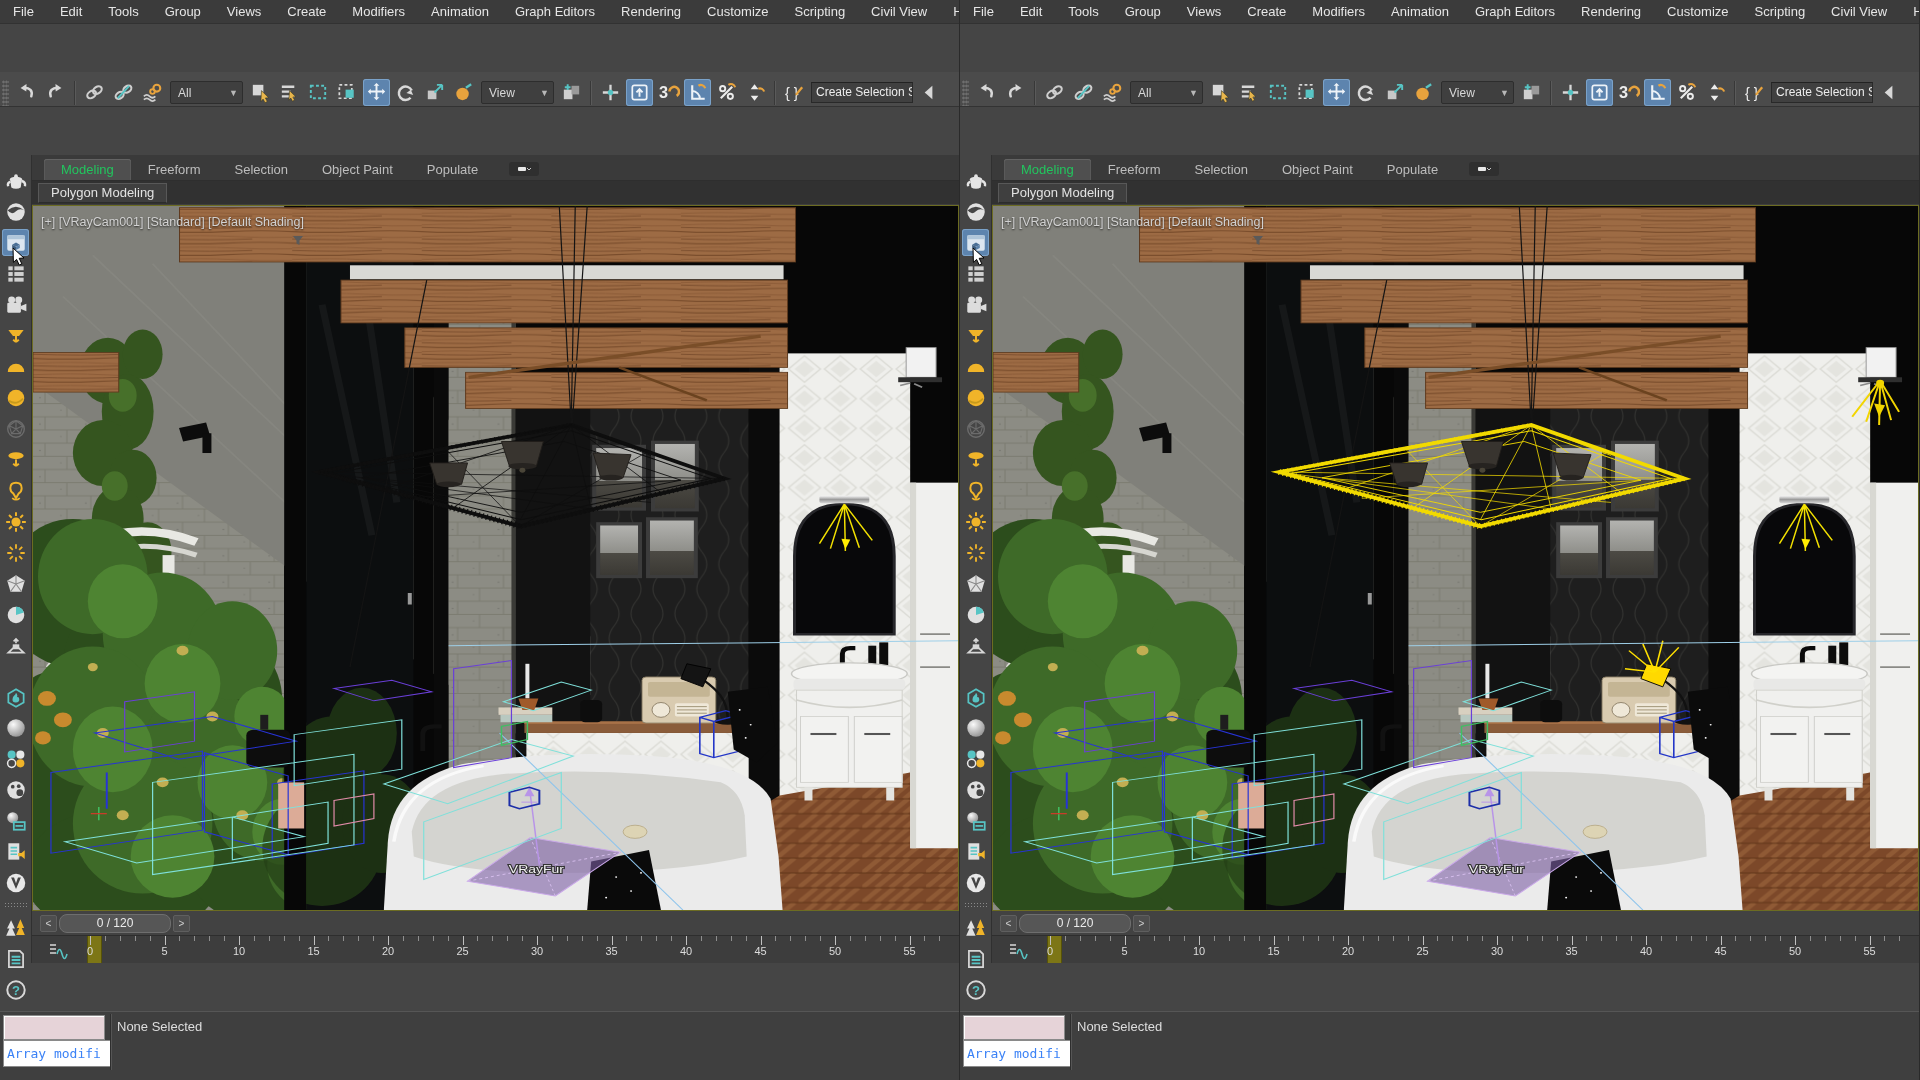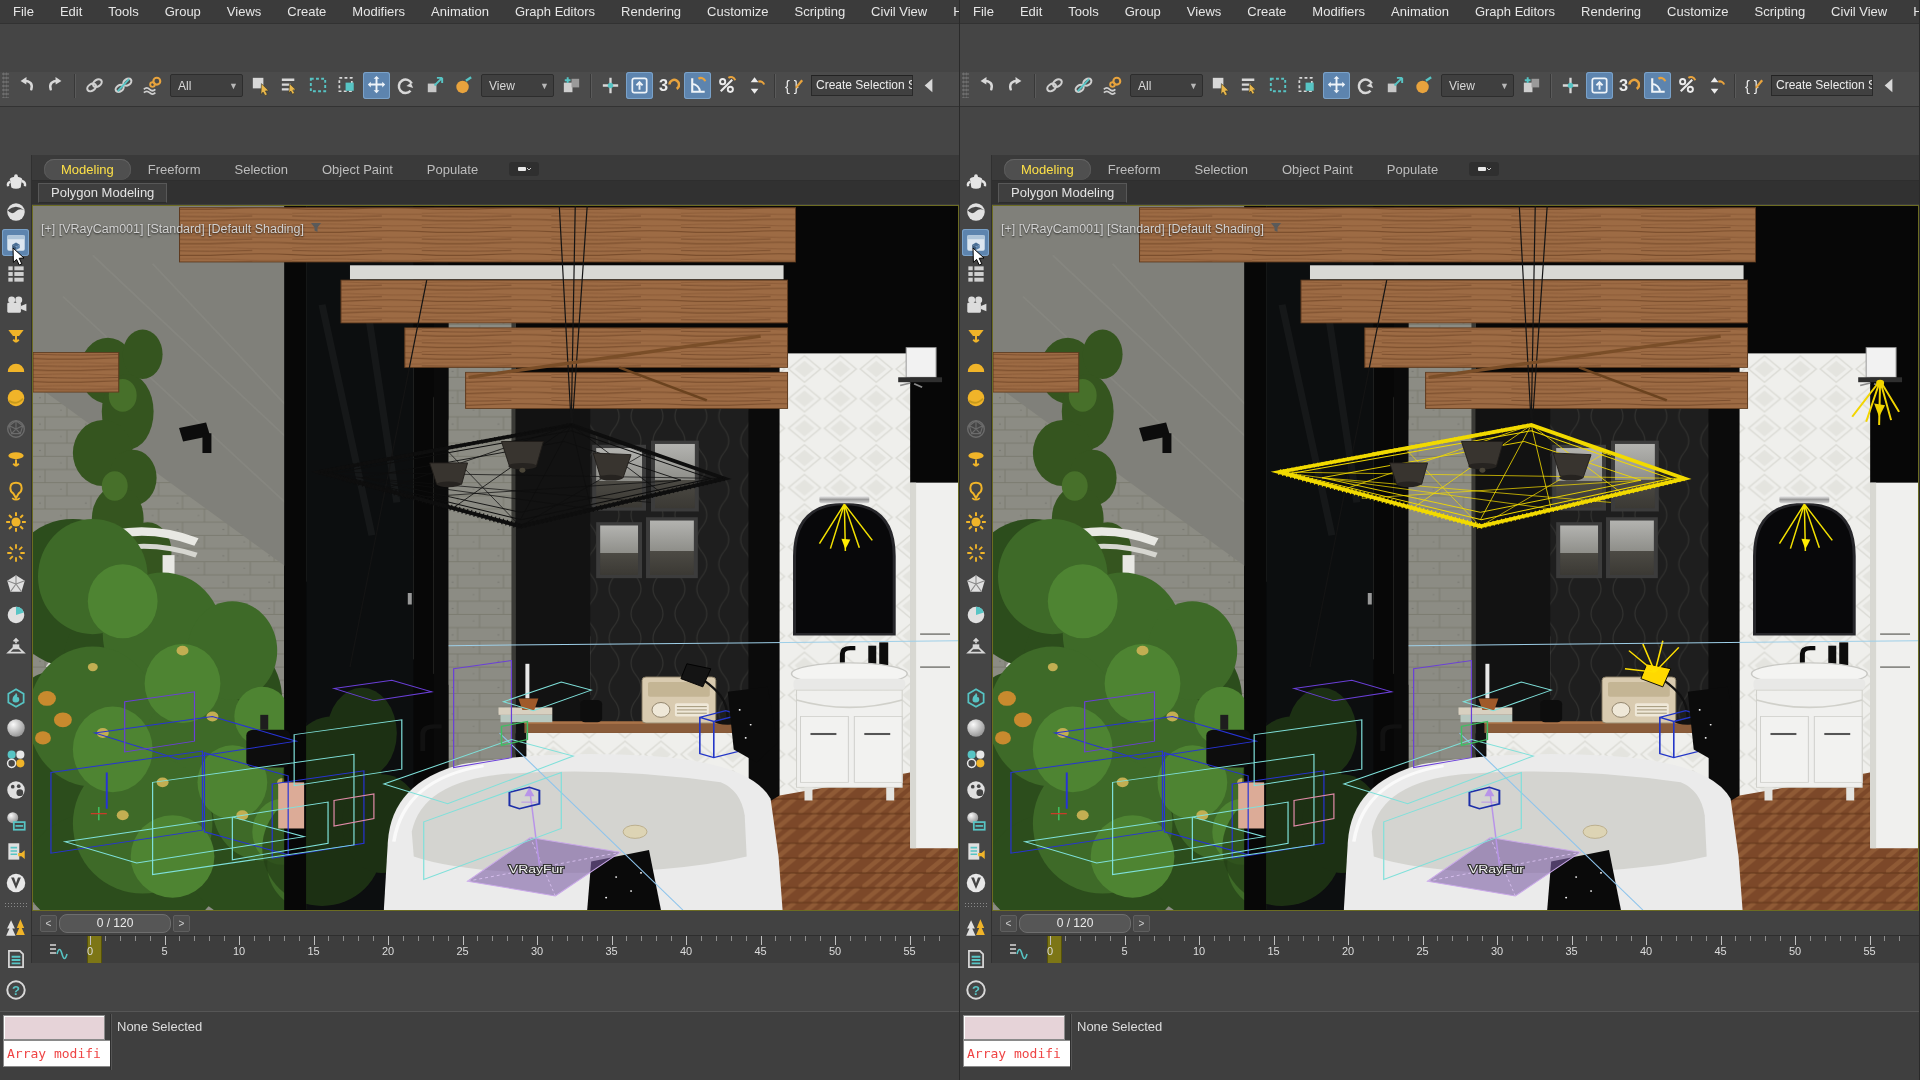--- a/index.html
+++ b/index.html
@@ -2,21 +2,21 @@
 <html><head>
 <meta charset="utf-8">
 <style>
   html,body{margin:0;padding:0;background:#222;}
   #root{width:1920px;height:1080px;display:flex;overflow:hidden;font-family:"Liberation Sans","DejaVu Sans",sans-serif;}
   .pane{width:960px;height:1080px;display:flex;flex-direction:column;background:#454545;overflow:hidden;position:relative;flex:0 0 960px;border-right:1px solid #2a2a2a;box-sizing:border-box;gap:48px;}
   
   .menubar{height:23px;background:#3b3b3b;display:flex;align-items:center;white-space:nowrap;overflow:hidden;flex:0 0 23px;border-bottom:1px solid #323232;}
   .mi{padding:0 13px;font-size:13px;color:#e6e6e6;line-height:23px;cursor:default;}
   
-  .toolbar{height:34px;background:#4b4b4b;display:flex;align-items:flex-start;flex:0 0 34px;border-bottom:1px solid #333;overflow:hidden;}
+  .toolbar{height:34px;background:#4b4b4b;display:flex;align-items:flex-end;flex:0 0 34px;border-bottom:1px solid #333;overflow:hidden;}
   .grip{width:7px;height:26px;margin:0 3px 0 2px;background-image:radial-gradient(#6e6e6e 1px,transparent 1.2px);background-size:3px 4px;flex:0 0 auto;}
   .tb-items{display:flex;align-items:center;flex:1 1 auto;overflow:hidden;}
   .tbtn{width:27px;height:27px;margin:0 1px;border-radius:3px;display:flex;align-items:center;justify-content:center;flex:0 0 auto;}
   .tbtn.active{background:#5d84ae;box-shadow:inset 0 0 0 1px #7aa2c9;}
   .tsep{width:1px;height:24px;background:#383838;border-right:1px solid #5a5a5a;margin:0 4px;flex:0 0 auto;}
   .tdd{height:21px;min-width:60px;background:#3f3f3f;border:1px solid #2d2d2d;border-radius:2px;color:#d8d8d8;font-size:12px;display:flex;align-items:center;padding:0 4px 0 7px;margin:0 3px;flex:0 0 auto;}
   .tdd .car{margin-left:auto;font-size:9px;color:#b8b8b8;padding-left:8px;}
   .tfield{height:19px;width:92px;background:#404040;border:1px solid #292929;border-top-color:#222;color:#ececec;font-size:12px;line-height:19px;padding:0 4px;margin:0 2px;white-space:nowrap;overflow:hidden;flex:0 0 auto;}
   
   .body{display:flex;flex:1 1 auto;min-height:0;}
@@ -26,44 +26,44 @@
   .sic.active{background:#5d84ae;box-shadow:inset 0 0 0 1px #7aa2c9;}
   .sic.dim{opacity:.45;}
   .sgap{height:20px;}
   .sdots{width:24px;height:6px;background-image:radial-gradient(#8a8a8a .8px,transparent 1px);background-size:3px 3px;margin:4px 0;}
   .cursor{position:absolute;left:12px;top:92px;z-index:5;}
   .main{flex:1 1 auto;display:flex;flex-direction:column;min-width:0;}
   
   .ribbon-tabs{height:25px;background:#3a3a3a;display:flex;align-items:flex-end;flex:0 0 25px;border-bottom:1px solid #2e2e2e;padding-left:12px;}
   .rtabs{display:flex;align-items:flex-end;}
   .rtab{font-size:13px;color:#bdbdbd;padding:3px 17px;border-radius:3px 3px 0 0;cursor:default;}
-  .rtab.active{background:#4f4f4f;color:#fde047;box-shadow:inset 0 1px 0 #636363,inset 1px 0 0 #5a5a5a,inset -1px 0 0 #5a5a5a;border-radius:10px;}
+  .rtab.active{background:#4f4f4f;color:#22c55e;box-shadow:inset 0 1px 0 #636363,inset 1px 0 0 #5a5a5a,inset -1px 0 0 #5a5a5a;}
   .ribbon-min{margin-left:14px;margin-bottom:4px;width:30px;height:14px;border-radius:3px;background:#2f2f2f;color:#d8d8d8;font-size:8px;display:flex;align-items:center;justify-content:center;gap:3px;}
   .ribbon-panel-row{height:23px;background:#313131;flex:0 0 23px;display:flex;align-items:center;border-bottom:1px solid #3f3f3f;}
   .poly-label{margin-left:6px;background:#3f3f3f;border:1px solid #585858;border-bottom-color:#2c2c2c;color:#e2e2e2;font-size:13px;padding:1px 12px 2px 12px;}
   
   .viewport{flex:1 1 auto;position:relative;border:1px solid #6c6c22;background:#070707;min-height:0;}
   .scene{position:absolute;inset:0;width:100%;height:100%;}
-  .vp-label{position:absolute;left:8px;top:16px;z-index:4;font-size:12.5px;color:#d2d2d2;text-shadow:0 1px 2px rgba(0,0,0,.7);display:flex;align-items:flex-start;gap:6px;}
+  .vp-label{position:absolute;left:8px;top:9px;z-index:4;font-size:12.5px;color:#d2d2d2;text-shadow:0 1px 2px rgba(0,0,0,.7);display:flex;align-items:flex-end;gap:6px;flex-direction:column;}
   
   .timebar{flex:0 0 52px;background:#424242;display:flex;flex-direction:column;}
   .frame-row{height:24px;display:flex;align-items:center;padding-left:8px;gap:2px;}
   .fbtn{width:17px;height:17px;background:#4e4e4e;border:1px solid #5f5f5f;border-radius:2px;color:#cfcfcf;font-size:10px;line-height:15px;text-align:center;padding:0;}
   .fdisplay{width:110px;height:17px;background:#565656;border:1px solid #6e6e6e;border-radius:8px;color:#ececec;font-size:12px;text-align:center;line-height:17px;}
   .ruler-row{flex:1;display:flex;}
   .curve-btn{width:52px;background:#3c3c3c;border-top:1px solid #2e2e2e;display:flex;align-items:center;justify-content:center;}
   .ruler{flex:1;position:relative;background:#3d3d3d;border-top:1px solid #2e2e2e;overflow:hidden;}
   .tick{position:absolute;top:0;width:1px;background:#8f8f8f;}
   .tick.big{background:#c0c0c0;}
   .tlabel{position:absolute;top:9px;font-size:11px;color:#dcdcdc;transform:translateX(-50%);}
   .playhead{position:absolute;left:3px;top:0;bottom:0;width:13px;background:#7d7616;border-left:1px solid #565208;border-right:1px solid #565208;}
   
   .statusbar{flex:0 0 68px;background:#3f3f3f;border-top:1px solid #565656;position:relative;}
   .l-pink{position:absolute;left:3px;top:3px;width:100px;height:23px;background:#e6d3d8;border:1px solid #8a8a8a;box-shadow:inset 1px 1px 0 #fff;}
-  .l-white{position:absolute;left:3px;top:28px;width:100px;height:25px;background:#ffffff;border:1px solid #8a8a8a;font-family:"DejaVu Sans Mono","Liberation Mono",monospace;font-size:13px;color:#ef4444;line-height:25px;padding:0 3px;white-space:nowrap;overflow:hidden;}
+  .l-white{position:absolute;left:3px;top:28px;width:100px;height:25px;background:#ffffff;border:1px solid #8a8a8a;font-family:"DejaVu Sans Mono","Liberation Mono",monospace;font-size:13px;color:#3b82f6;line-height:25px;padding:0 3px;white-space:nowrap;overflow:hidden;}
   .l-div{position:absolute;left:110px;top:2px;bottom:10px;width:1px;background:#2e2e2e;border-right:1px solid #555;}
   .sel-status{position:absolute;left:117px;top:7px;font-size:13px;color:#dedede;}
   
   .sel-only{display:none;}
   .pane.sel .sel-only{display:block;}
   svg .chand{stroke:#0e0e0e;}
   .pane.sel svg .chand{stroke:#f2da00;}
   svg .lamp-head{fill:#141414;}
   .pane.sel svg .lamp-head{fill:#ffd900;}
 </style>

